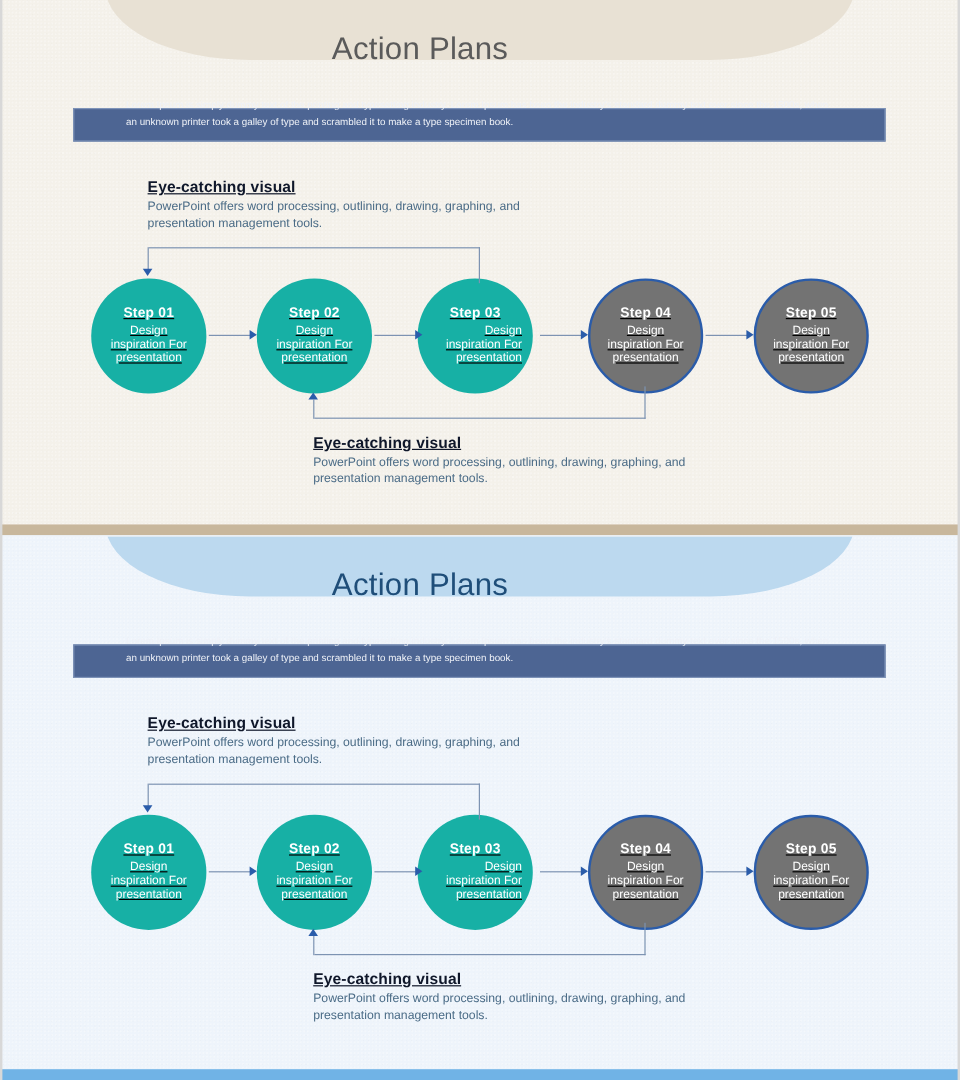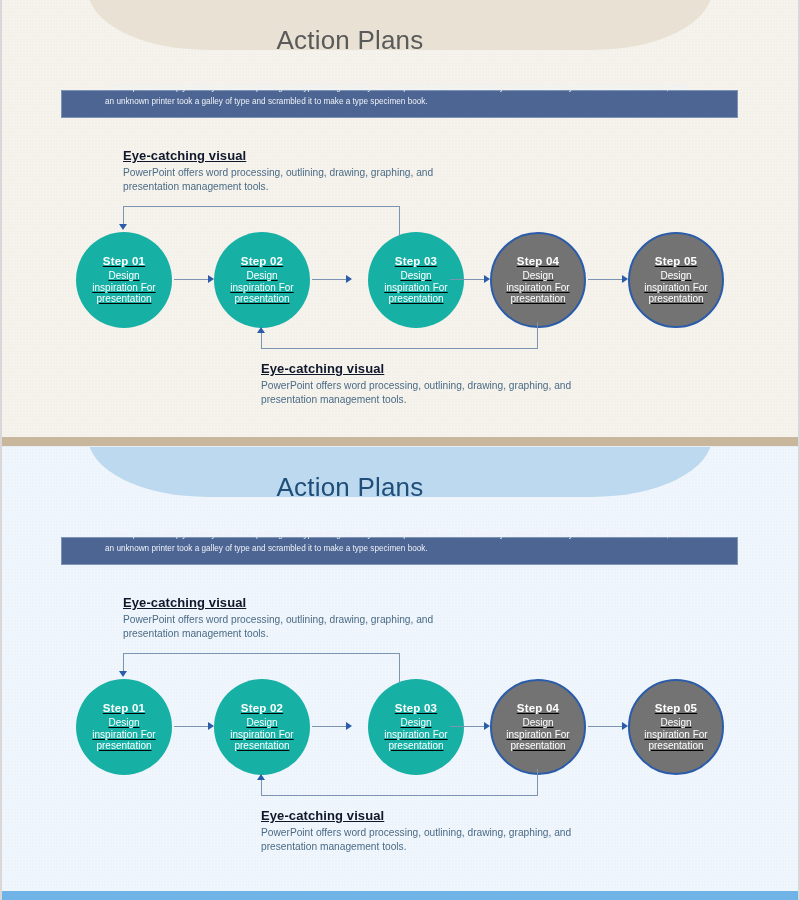--- a/index.html
+++ b/index.html
@@ -76,21 +76,21 @@
   .node.teal{background:#17b0a5;}
   .node.red{background:#737373;border:2px solid #2a5caa;}
   .node-title{
     color:#ffffff;font-size:11.5px;font-weight:bold;line-height:13px;
     margin-bottom:2px;letter-spacing:.2px;
   }
   .node-desc{
     color:#ffffff;font-size:10px;line-height:11.5px;width:78px;
   }
 
-  .n1{left:76px;} .n2{left:214px;text-align:center;} .n3{left:368px;}
+  .n1{left:76px;} .n2{left:214px;text-align:center;} .n3{left:348px;text-align:right;}
   .n4{left:490px;} .n5{left:628px;justify-content:center;}
 
   
   .conn{position:absolute;top:279px;height:1.4px;background:#7d93b2;}
   .c1{left:174px;width:36px;} .c2{left:312px;width:36px;}
   .c3{left:450px;width:36px;} .c4{left:588px;width:36px;}
   .conn-head{
     position:absolute;top:274.5px;width:0;height:0;
     border-top:4.5px solid transparent;border-bottom:4.5px solid transparent;
     border-left:6px solid #2a5caa;

